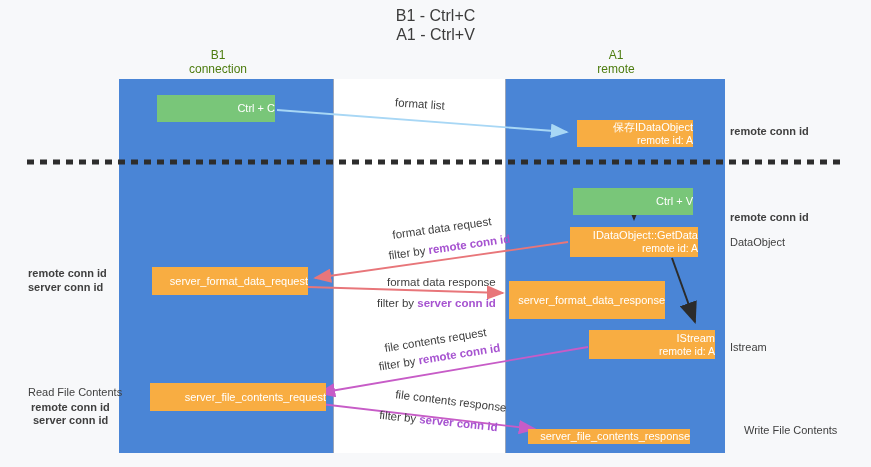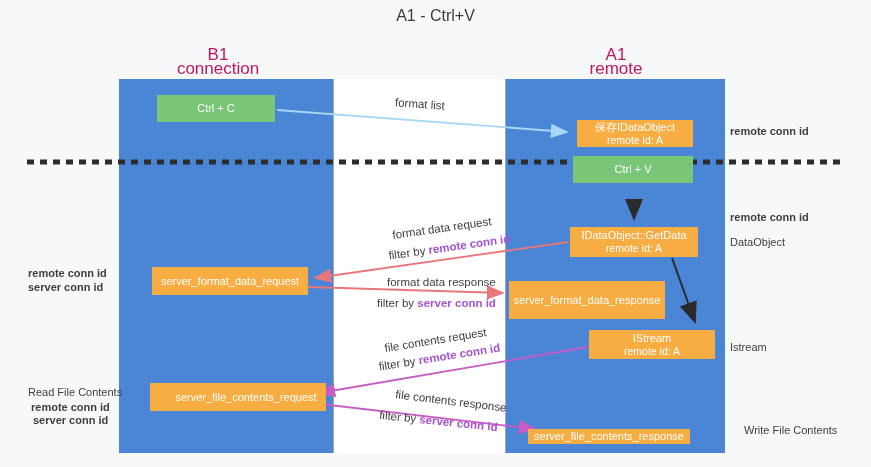--- a/index.html
+++ b/index.html
@@ -15,35 +15,35 @@
   }
   .abs{position:absolute;}
   .title{
     left:0;right:0;top:6px;
     text-align:center;
     font-size:16px;line-height:19px;
     color:#3c3c3c;
   }
   .lane-header{
     width:120px;text-align:center;
-    font-size:17px;line-height:14px;color:#be185d;
+    font-size:12px;line-height:14px;color:#4d7c0f;
   }
   .lane{
     background:#4a85d6;
     top:79px;height:374px;
   }
   .lane-left{left:119px;width:214px;}
   .lane-right{left:506px;width:219px;}
   .mid-band{
     left:333px;width:173px;top:79px;height:374px;
     background:#ffffff;
     box-shadow:inset 1px 0 0 rgba(31,56,100,.45), inset -1px 0 0 rgba(31,56,100,.45);
   }
   .node{
-    display:flex;align-items:center;justify-content:center;
+    display:flex;align-items:flex-end;justify-content:center;
     flex-direction:column;
     color:#fff;text-align:center;
     font-size:11px;line-height:13px;
   }
   .node-green{background:#79c679;}
   .node-orange{background:#f8ad42;}
   .node .l2{font-size:10.5px;}
   .flow-label{
     font-size:11.5px;color:#3f3f3f;white-space:nowrap;
     transform-origin:center;
@@ -59,20 +59,21 @@
     position:absolute;left:0;top:0;width:871px;height:467px;
     pointer-events:none;
   }
 </style>
 </head>
 <body>
 
 <div class="canvas">
 
   <div class="abs title">
+    <div>B1 - Ctrl+C</div>
     <div>A1 - Ctrl+V</div>
   </div>
 
   <div class="abs lane-header" style="left:158px;top:48px;">
     <div>B1</div>
     <div>connection</div>
   </div>
   <div class="abs lane-header" style="left:556px;top:48px;">
     <div>A1</div>
     <div>remote</div>
@@ -117,21 +118,21 @@
 
   <div class="abs node node-green" style="left:157px;top:95px;width:118px;height:27px;">
     <div>Ctrl + C</div>
   </div>
 
   <div class="abs node node-orange" style="left:577px;top:120px;width:116px;height:27px;">
     <div class="l1">保存IDataObject</div>
     <div class="l2">remote id: A</div>
   </div>
 
-  <div class="abs node node-green" style="left:573px;top:156px;width:120px;height:27px;">
+  <div class="abs node node-green" style="left:573px;top:188px;width:120px;height:27px;">
     <div>Ctrl + V</div>
   </div>
 
   <div class="abs node node-orange" style="left:570px;top:227px;width:128px;height:30px;">
     <div class="l1">IDataObject::GetData</div>
     <div class="l2">remote id: A</div>
   </div>
 
   <div class="abs node node-orange" style="left:152px;top:267px;width:156px;height:28px;">
     <div>server_format_data_request</div>

